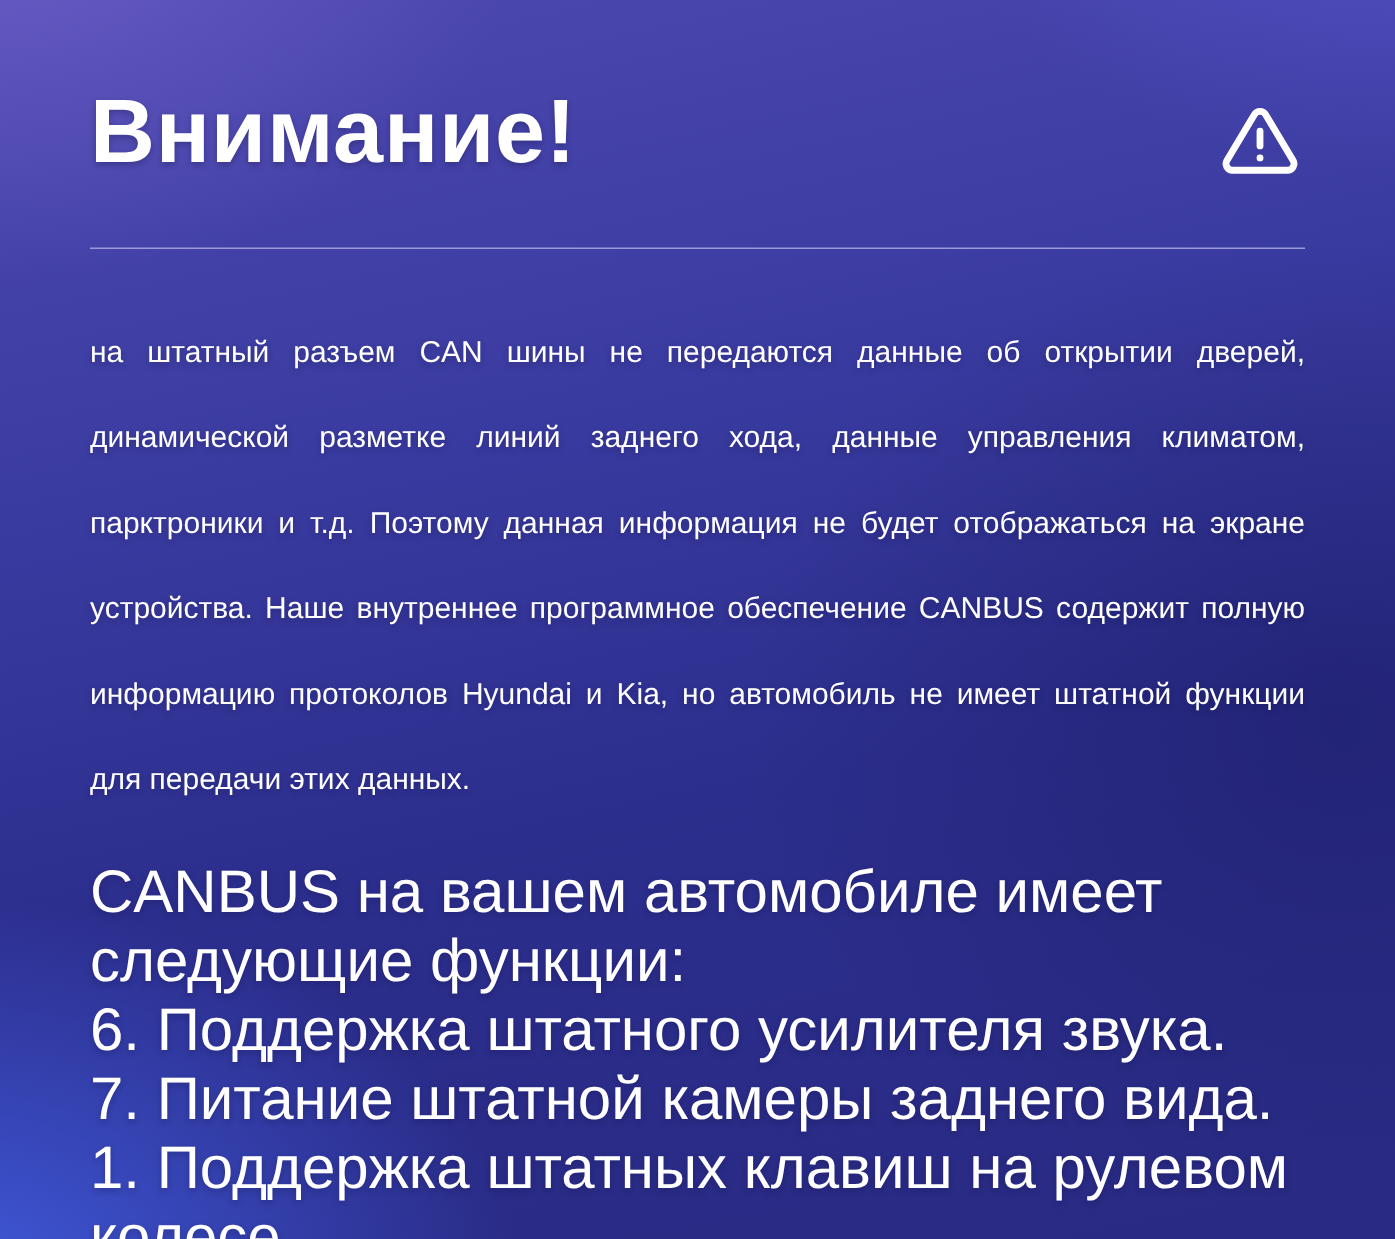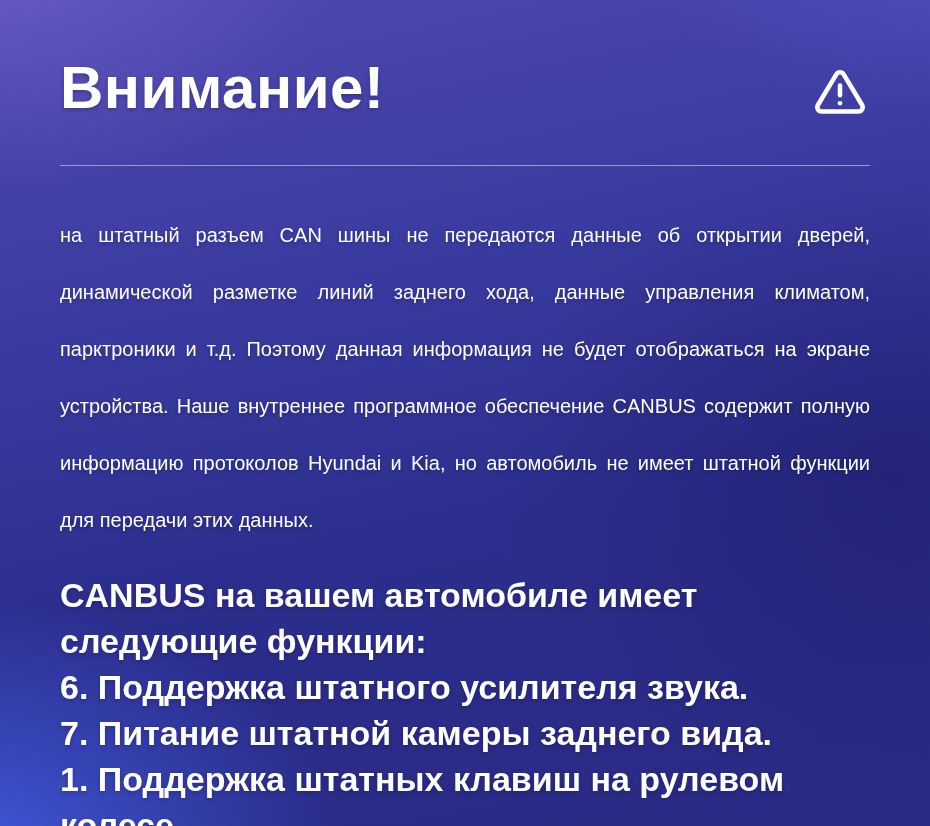--- a/index.html
+++ b/index.html
@@ -22,21 +22,21 @@
   }
   .page {
     box-sizing: border-box;
     width: 930px;
     height: 826px;
     padding: 0 60px;
   }
   .header-row {
     display: flex;
     justify-content: space-between;
-    align-items: flex-start;
+    align-items: flex-end;
     padding-top: 56px;
   }
   .title {
     margin: 0;
     font-size: 60px;
     line-height: 64px;
     font-weight: bold;
     letter-spacing: 0.5px;
     text-shadow: 0 2px 4px rgba(15, 15, 60, 0.30);
   }
@@ -57,23 +57,22 @@
     line-height: 57px;
     text-align: justify;
     text-shadow: 0 2px 4px rgba(15, 15, 60, 0.28);
   }
   .functions-block {
     margin-top: 23px;
     text-shadow: 0 2px 4px rgba(15, 15, 60, 0.28);
   }
   .functions-block p {
     margin: 0;
-    font-size: 34px;
+    font-size: 40px;
     line-height: 46px;
-    font-weight: bold;
   }
 </style>
 </head>
 <body>
 
 <div class="page">
 
   <div class="header-row">
     <h1 class="title">Внимание!</h1>
     <span>

